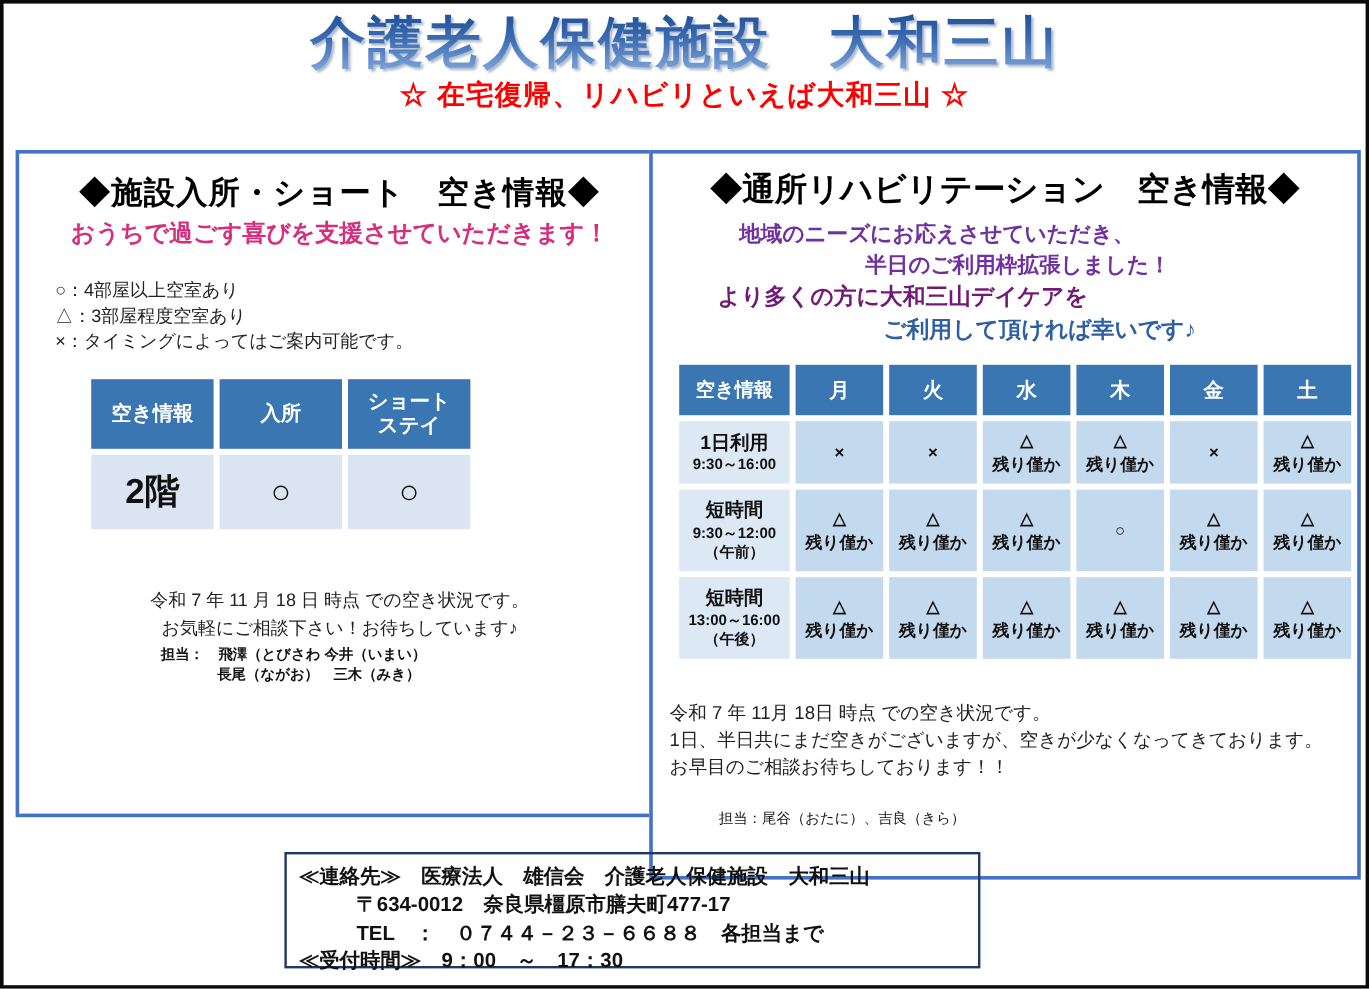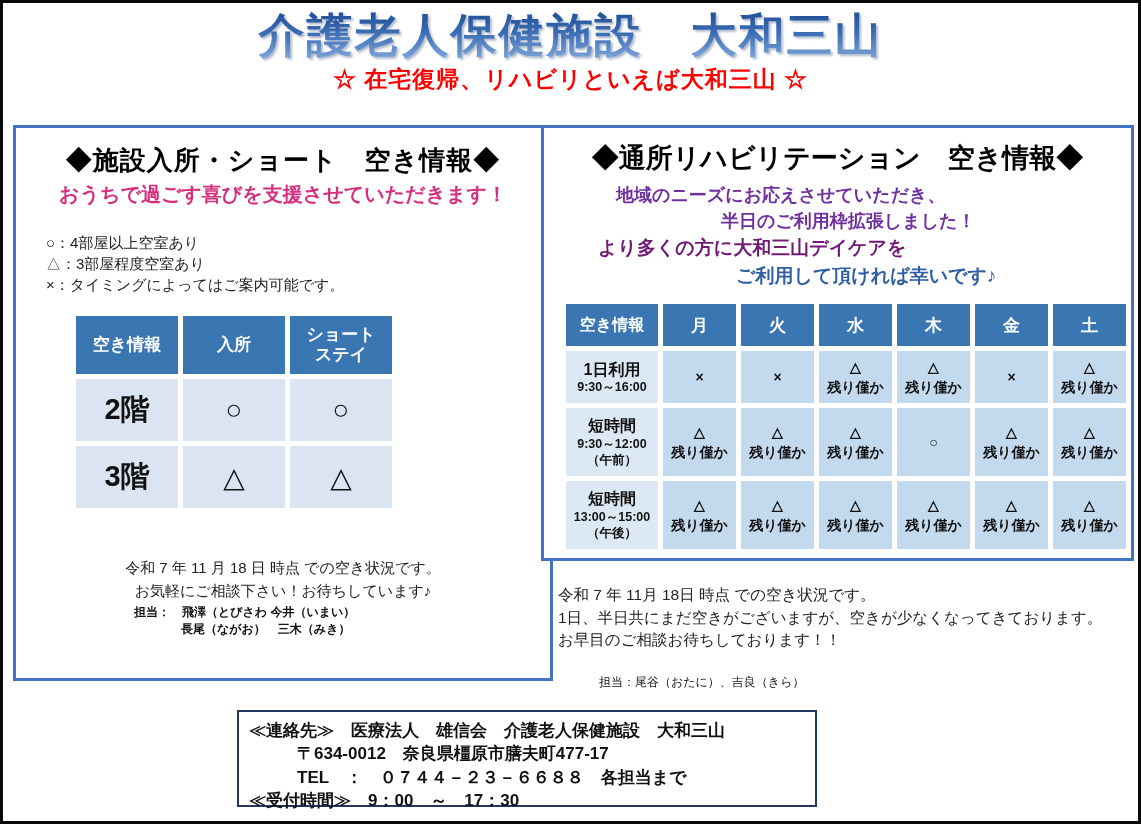--- a/index.html
+++ b/index.html
@@ -10,21 +10,21 @@
   
   .main-title{margin-top:6px;text-align:center;font-size:46px;font-weight:bold;letter-spacing:2px;line-height:1.15;
     background:linear-gradient(180deg,#1d4c94 0%,#3b6db4 45%,#85abdd 100%);
     -webkit-background-clip:text;background-clip:text;color:transparent;-webkit-text-fill-color:transparent;
     filter:drop-shadow(2px 2px 1px rgba(110,130,160,.55));}
   .subtitle{margin-top:2px;text-align:center;font-size:23px;font-weight:bold;color:#ff0000;letter-spacing:1px;}
 
   
   .panel{position:absolute;box-sizing:border-box;border:3px solid #4472c4;background:#fff;}
   .panel-left{left:10px;top:122px;width:540px;height:556px;}
-  .panel-right{left:538px;top:122px;width:593px;height:436px;}
+  .panel-right{left:538px;top:122px;width:593px;height:608px;}
   .panel h2{margin:0;text-align:center;font-weight:bold;color:#000;}
   .panel-left h2{margin-top:15px;font-size:26px;letter-spacing:1px;}
   .panel-right h2{margin-top:12px;font-size:27px;}
   .tagline{margin-top:3px;text-align:center;font-size:20px;font-weight:bold;color:#d62e7e;}
   .legend{margin:24px 0 0 30px;font-size:15px;line-height:1.4;color:#222;}
 
   
   table{border-collapse:separate;border-spacing:5px;}
   .ltable{margin:16px 0 0 55px;}
   .ltable th{width:100px;height:56px;background:#3a76b2;color:#fff;font-size:17px;font-weight:bold;line-height:1.2;}
@@ -89,25 +89,20 @@
         <th>空き情報</th>
         <th>入所</th>
         <th class="pre">ショート
 ステイ</th>
       </tr>
       <tr>
         <td class="flr">2階</td>
         <td class="sym">○</td>
         <td class="sym">○</td>
       </tr>
-      <tr>
-        <td class="flr">3階</td>
-        <td class="sym">△</td>
-        <td class="sym">△</td>
-      </tr>
     </tbody>
       </table>
 
     <div class="lnotes">
       <div>令和 7 年 11 月 18 日 時点 での空き状況です。</div>
       <div>お気軽にご相談下さい！お待ちしています♪</div>
       <div class="lstaff s1">担当：　飛澤（とびさわ 今井（いまい）</div>
       <div class="lstaff s2">長尾（ながお）　三木（みき）</div>
     </div>
   </div>
@@ -162,21 +157,21 @@
 残り僅か</td>
         <td class="rcell pre">○</td>
         <td class="rcell pre">△
 残り僅か</td>
         <td class="rcell pre">△
 残り僅か</td>
       </tr>
       <tr class="rowtall">
         <td class="rlabel">
           <div class="lt">短時間</div>
-          <div class="ls pre">13:00～15:00
+          <div class="ls pre">13:00～16:00
 （午後）</div>
         </td>
         <td class="rcell pre">△
 残り僅か</td>
         <td class="rcell pre">△
 残り僅か</td>
         <td class="rcell pre">△
 残り僅か</td>
         <td class="rcell pre">△
 残り僅か</td>

